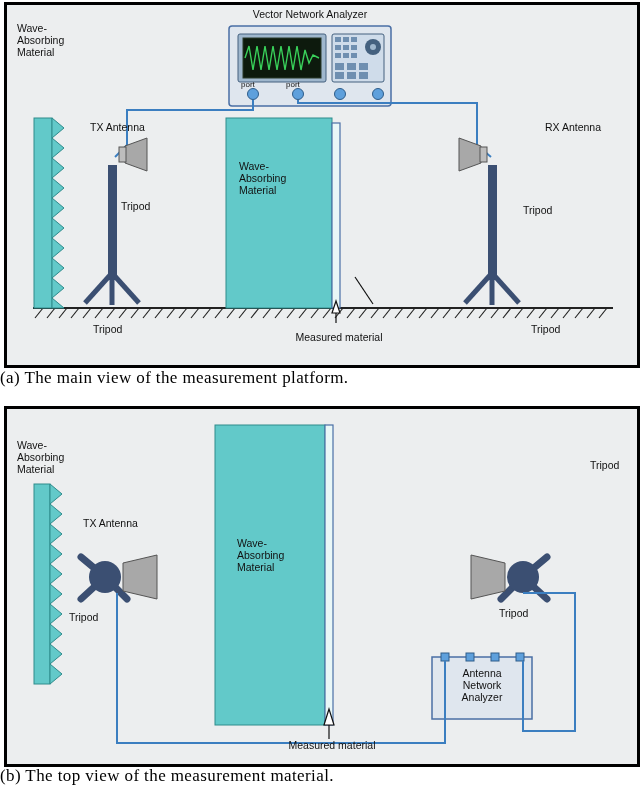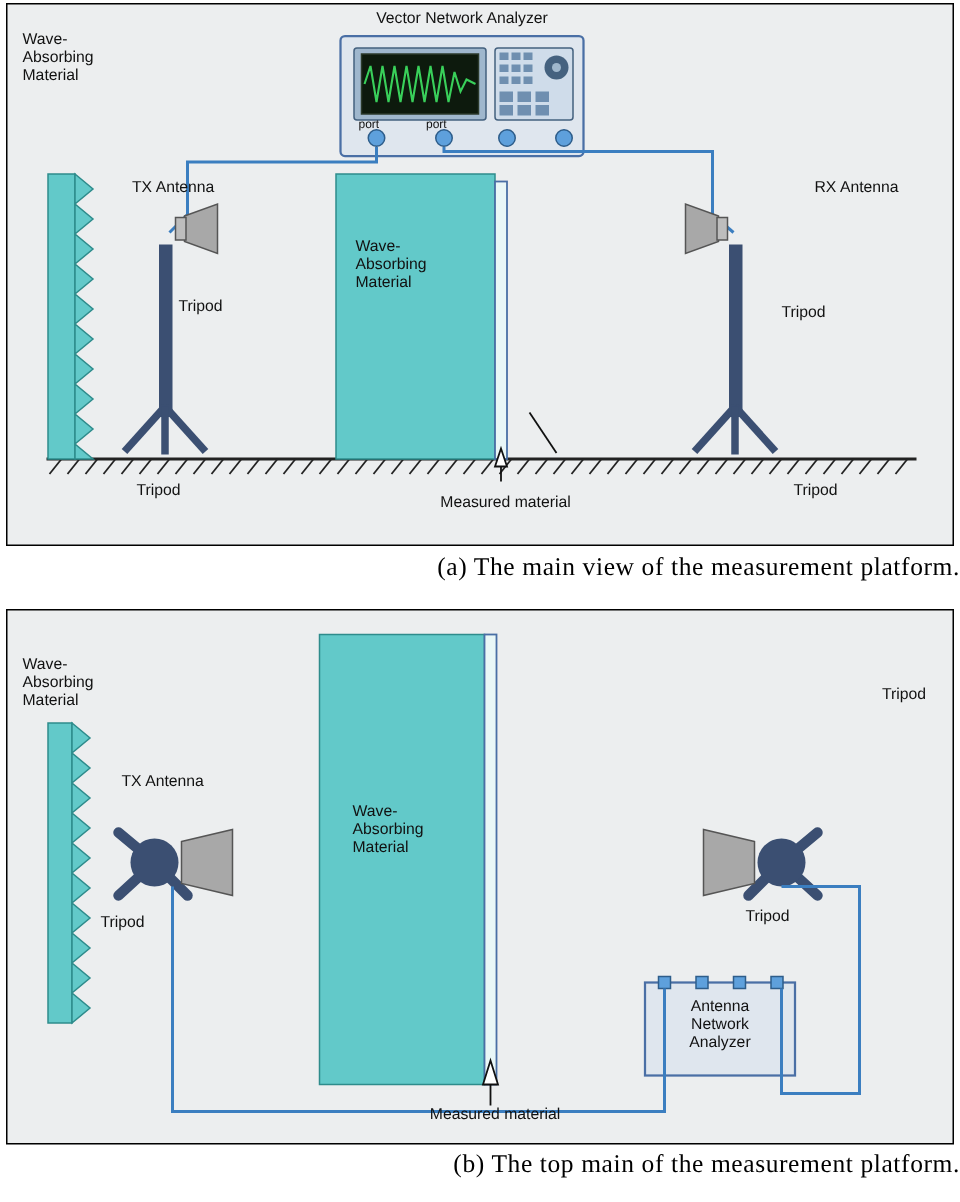--- a/index.html
+++ b/index.html
@@ -1,23 +1,23 @@
 <!DOCTYPE html>
 <html><head>
 <meta charset="utf-8">
 <style>
   html,body{margin:0;padding:0;background:#ffffff;}
   body{width:640px;height:801px;font-family:"Liberation Serif",serif;}
   .page{position:relative;width:640px;height:801px;}
 
-  .panel{position:absolute;left:4px;background:#eceeef;border:1px solid #000000;}
+  .panel{position:absolute;left:4px;background:#eceeef;border:3px solid #000000;}
   #panel-a{top:2px;width:630px;height:360px;}
   #panel-b{top:406px;width:630px;height:355px;}
 
-  .caption{position:absolute;left:0;width:640px;text-align:right;
+  .caption{position:absolute;left:0;width:640px;text-align:left;
            font-size:17px;color:#000;font-family:"Liberation Serif",serif;letter-spacing:.4px;}
   #caption-a{top:368px;}
   #caption-b{top:766px;}
 
   .lbl{position:absolute;font-family:"Liberation Sans",sans-serif;font-size:10.5px;
        color:#111;line-height:12px;white-space:pre-line;}
   .lbl.c{text-align:center;}
 
   svg{position:absolute;top:0;left:0;overflow:visible;}
 </style>
@@ -213,15 +213,15 @@
     <div class="lbl" style="left:76px;top:108px;">TX Antenna</div>
     <div class="lbl" style="left:62px;top:202px;">Tripod</div>
     <div class="lbl" style="left:492px;top:198px;">Tripod</div>
     <div class="lbl c" style="left:435px;top:258px;width:80px;">Antenna
 Network
 Analyzer</div>
     <div class="lbl c" style="left:255px;top:330px;width:140px;">Measured material</div>
     <div class="lbl" style="left:583px;top:50px;">Tripod</div>
   </div>
 
-  <div class="caption" id="caption-b">(b) The top main of the measurement platform.</div>
+  <div class="caption" id="caption-b">(b) The top view of the measurement material.</div>
 
 </div>
 
 </body></html>

